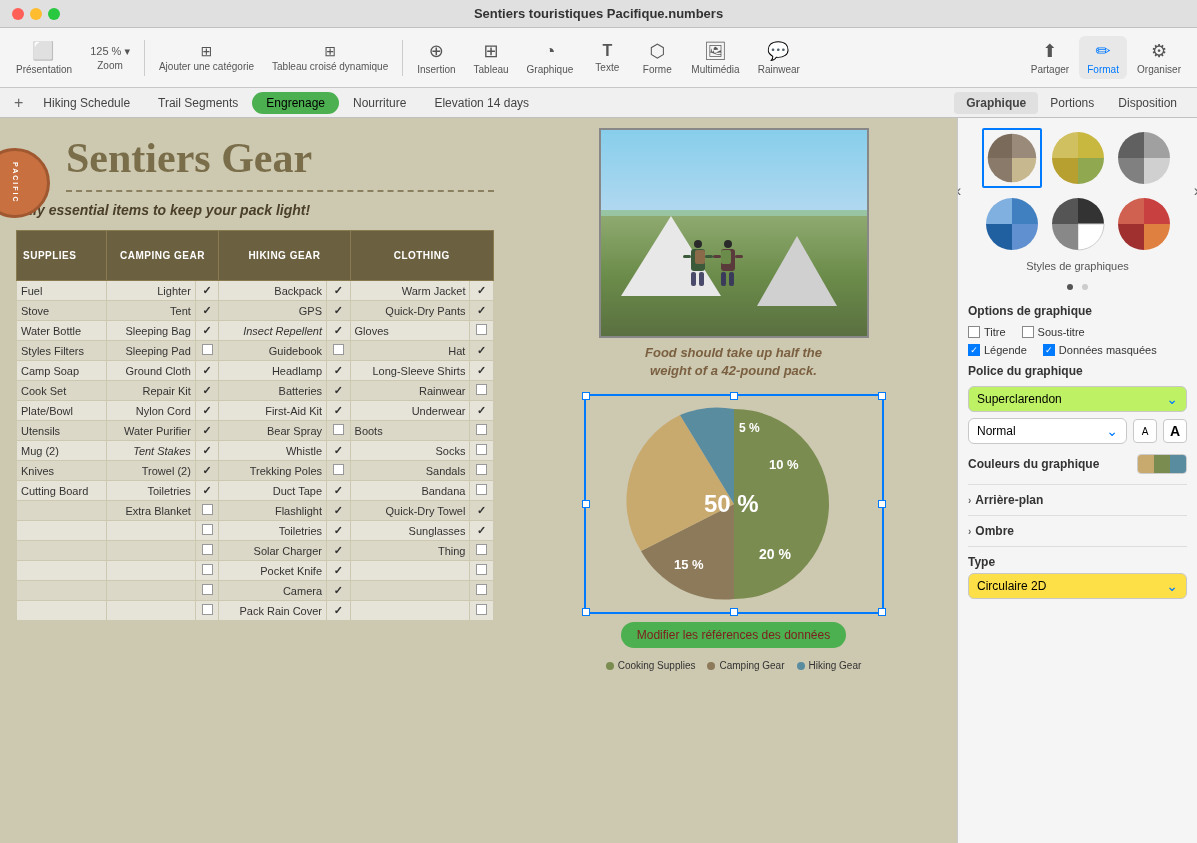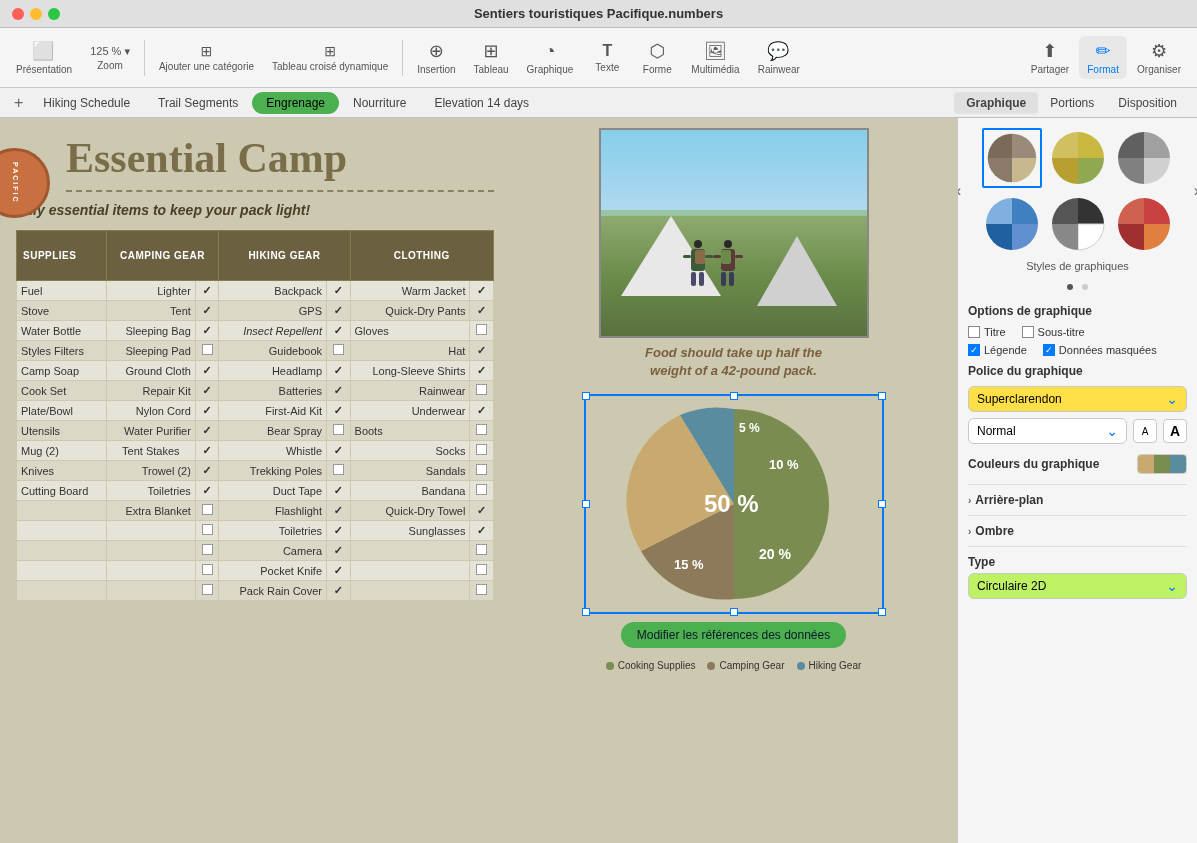--- a/index.html
+++ b/index.html
@@ -180,21 +180,21 @@
     .option-item { display: flex; align-items: center; gap: 4px; font-size: 11px; color: #333; }
     .check-box { width: 12px; height: 12px; border: 1px solid #888; background: white; display: inline-block; }
     .check-box-checked { background: #007aff; border-color: #007aff; color: white; font-size: 9px; display: flex; align-items: center; justify-content: center; }
 
     .font-select {
       width: 100%;
       padding: 4px 8px;
       border: 1px solid #c8c8c8;
       border-radius: 6px;
       font-size: 12px;
-      background: #fde047;
+      background: #bef264;
       margin-bottom: 6px;
       display: flex;
       align-items: center;
       justify-content: space-between;
       cursor: pointer;
     }
     .select-arrow { color: #007aff; font-size: 14px; }
 
     .font-style-row {
       display: flex;
@@ -242,21 +242,21 @@
     }
     .collapsible-arrow { font-size: 10px; color: #666; }
 
     .type-label { font-size: 12px; font-weight: 600; color: #333; margin-bottom: 4px; }
     .type-select {
       width: 100%;
       padding: 4px 8px;
       border: 1px solid #c8c8c8;
       border-radius: 6px;
       font-size: 12px;
-      background: #bef264;
+      background: #fde047;
       display: flex;
       align-items: center;
       justify-content: space-between;
       cursor: pointer;
     }
 
     .photo-container {
       width: 280px;
       height: 220px;
       border: 2px solid #888;
@@ -285,21 +285,21 @@
     .handle-tr { top: -4px; right: -4px; }
     .handle-bl { bottom: -4px; left: -4px; }
     .handle-br { bottom: -4px; right: -4px; }
     .handle-ml { top: 50%; left: -4px; transform: translateY(-50%); }
     .handle-mr { top: 50%; right: -4px; transform: translateY(-50%); }
     .handle-tm { left: 50%; top: -4px; transform: translateX(-50%); }
     .handle-bm { left: 50%; bottom: -4px; transform: translateX(-50%); }
 
     .modify-button {
       background: #4CAF50;
-      color: #0f172a;
+      color: #7f1d1d;
       font-size: 12px;
       padding: 6px 16px;
       border-radius: 14px;
       text-align: center;
       cursor: pointer;
       margin: 8px auto;
       display: block;
       width: fit-content;
     }
 
@@ -461,21 +461,21 @@
   </div>
 </div>
 
 <div id="main">
 
   <div class="left-content" style="background:#cdc8b0; position:relative;">
 
     <div class="pacific-circle">
       <span style="font-size:7px; font-weight:bold; writing-mode:vertical-rl; letter-spacing:2px;">PACIFIC</span>
     </div>
-    <h1 class="essential-gear-title" style="margin-left:50px;">Essential Camp</h1>
+    <h1 class="essential-gear-title" style="margin-left:50px;">Sentiers Gear</h1>
     <hr class="dotted-line" style="margin-left:50px;">
     <p class="subtitle-text">only essential items to keep your pack light!</p>
 
     <table class="gear-table">
       <thead>
         <tr>
           <th>SUPPLIES</th>
           <th colspan="2">CAMPING GEAR</th>
           <th colspan="2">HIKING GEAR</th>
           <th colspan="2">CLOTHING</th>
@@ -549,21 +549,21 @@
             <td style="text-align: left; padding-left: 4px;">Utensils</td>
             <td style="text-align: right;">Water Purifier</td>
             <td style="text-align: center;"><span style="font-size: 11px; font-weight: bold;">✓</span></td>
             <td style="text-align: right;">Bear Spray</td>
             <td style="text-align: center;"><span><span style="display:inline-block;width:11px;height:11px;border:1px solid #999;background:white;"></span></span></td>
             <td style="text-align: left;">Boots</td>
             <td style="text-align: center;"><span><span style="display:inline-block;width:11px;height:11px;border:1px solid #999;background:white;"></span></span></td>
           </tr>
           <tr>
             <td style="text-align: left; padding-left: 4px;">Mug (2)</td>
-            <td style="text-align: center;">Tent Stakes</td>
+            <td style="text-align: right; font-style: italic;">Tent Stakes</td>
             <td style="text-align: center;"><span style="font-size: 11px; font-weight: bold;">✓</span></td>
             <td style="text-align: right;">Whistle</td>
             <td style="text-align: center;"><span style="font-size: 11px; font-weight: bold;">✓</span></td>
             <td style="text-align: right;">Socks</td>
             <td style="text-align: center;"><span><span style="display:inline-block;width:11px;height:11px;border:1px solid #999;background:white;"></span></span></td>
           </tr>
           <tr>
             <td style="text-align: left; padding-left: 4px;">Knives</td>
             <td style="text-align: right;">Trowel (2)</td>
             <td style="text-align: center;"><span style="font-size: 11px; font-weight: bold;">✓</span></td>
@@ -596,30 +596,39 @@
             <td style="text-align: center;"><span><span style="display:inline-block;width:11px;height:11px;border:1px solid #999;background:white;"></span></span></td>
             <td style="text-align: right;">Toiletries</td>
             <td style="text-align: center;"><span style="font-size: 11px; font-weight: bold;">✓</span></td>
             <td style="text-align: right;">Sunglasses</td>
             <td style="text-align: center;"><span style="font-size: 11px; font-weight: bold;">✓</span></td>
           </tr>
           <tr>
             <td style="text-align: left; padding-left: 4px;"></td>
             <td style="text-align: right;"></td>
             <td style="text-align: center;"><span><span style="display:inline-block;width:11px;height:11px;border:1px solid #999;background:white;"></span></span></td>
-            <td style="text-align: right;">Camera</td>
-            <td style="text-align: center;"><span style="font-size: 11px; font-weight: bold;">✓</span></td>
-            <td style="text-align: right;"></td>
+            <td style="text-align: right;">Solar Charger</td>
+            <td style="text-align: center;"><span style="font-size: 11px; font-weight: bold;">✓</span></td>
+            <td style="text-align: right;">Thing</td>
             <td style="text-align: center;"><span><span style="display:inline-block;width:11px;height:11px;border:1px solid #999;background:white;"></span></span></td>
           </tr>
           <tr>
             <td style="text-align: left; padding-left: 4px;"></td>
             <td style="text-align: right;"></td>
             <td style="text-align: center;"><span><span style="display:inline-block;width:11px;height:11px;border:1px solid #999;background:white;"></span></span></td>
             <td style="text-align: right;">Pocket Knife</td>
+            <td style="text-align: center;"><span style="font-size: 11px; font-weight: bold;">✓</span></td>
+            <td style="text-align: right;"></td>
+            <td style="text-align: center;"><span><span style="display:inline-block;width:11px;height:11px;border:1px solid #999;background:white;"></span></span></td>
+          </tr>
+          <tr>
+            <td style="text-align: left; padding-left: 4px;"></td>
+            <td style="text-align: right;"></td>
+            <td style="text-align: center;"><span><span style="display:inline-block;width:11px;height:11px;border:1px solid #999;background:white;"></span></span></td>
+            <td style="text-align: right;">Camera</td>
             <td style="text-align: center;"><span style="font-size: 11px; font-weight: bold;">✓</span></td>
             <td style="text-align: right;"></td>
             <td style="text-align: center;"><span><span style="display:inline-block;width:11px;height:11px;border:1px solid #999;background:white;"></span></span></td>
           </tr>
           <tr>
             <td style="text-align: left; padding-left: 4px;"></td>
             <td style="text-align: right;"></td>
             <td style="text-align: center;"><span><span style="display:inline-block;width:11px;height:11px;border:1px solid #999;background:white;"></span></span></td>
             <td style="text-align: right;">Pack Rain Cover</td>
             <td style="text-align: center;"><span style="font-size: 11px; font-weight: bold;">✓</span></td>

